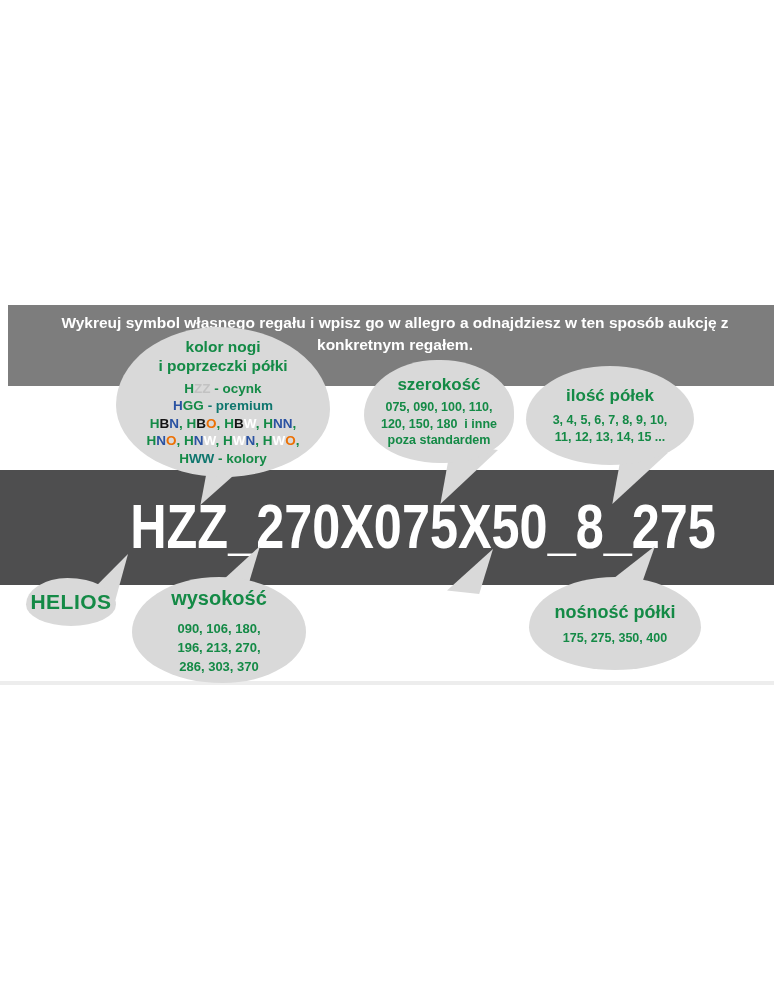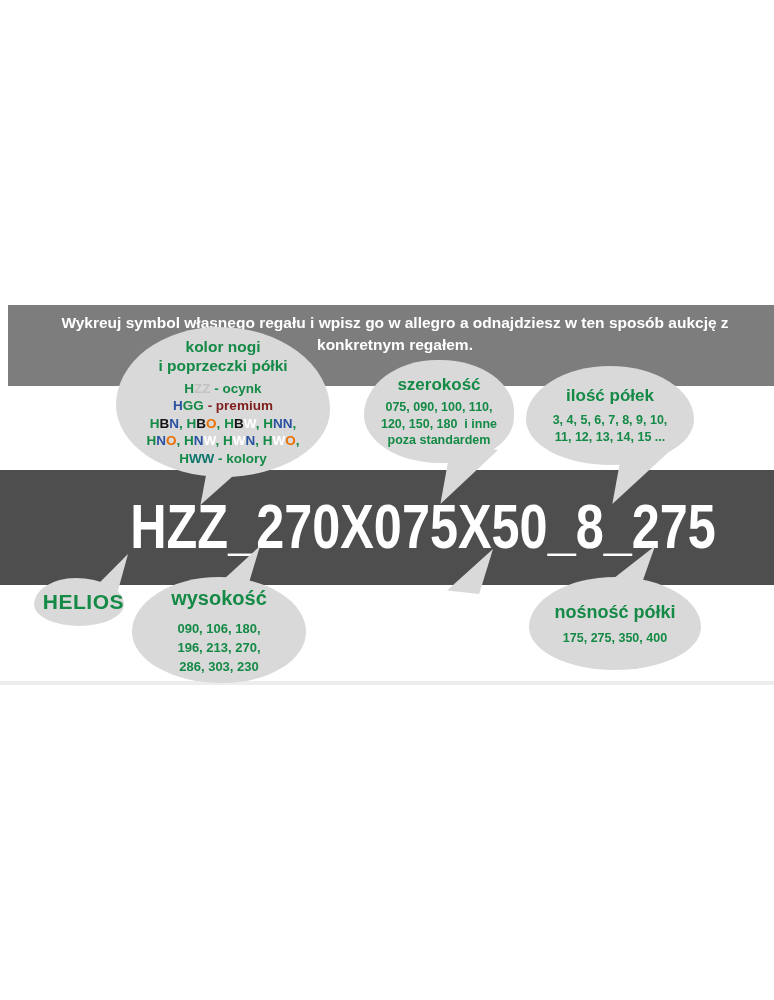--- a/index.html
+++ b/index.html
@@ -41,21 +41,21 @@
   .b-color .b-body{margin-top:5px;}
 
   .b-width{left:364px;top:360px;width:150px;height:103px;border-radius:50% 50% 48% 52%/55% 52% 46% 48%;}
   .b-width .b-title{font-size:17px;line-height:22px;margin-bottom:3px;}
   .b-width .b-line{font-size:12.5px;line-height:16.5px;}
 
   .b-shelves{left:526px;top:366px;width:168px;height:99px;border-radius:50% 50% 50% 50%/54% 54% 46% 46%;}
   .b-shelves .b-title{font-size:17px;line-height:22px;margin-bottom:5px;}
   .b-shelves .b-line{font-size:12.5px;line-height:17px;}
 
-  .b-helios{left:34px;top:578px;width:90px;height:48px;border-radius:46% 54% 50% 50%/55% 55% 45% 45%;align-items:flex-end;}
+  .b-helios{left:26px;top:578px;width:90px;height:48px;border-radius:46% 54% 50% 50%/55% 55% 45% 45%;}
   .b-helios .b-title{font-size:21px;letter-spacing:.5px;}
 
   .b-height{left:132px;top:577px;width:174px;height:106px;border-radius:50% 50% 48% 52%/52% 52% 48% 48%;}
   .b-height .b-title{font-size:20px;line-height:26px;margin-bottom:8px;}
   .b-height .b-line{font-size:13px;line-height:19px;}
 
   .b-depth{left:371px;top:581px;width:144px;height:100px;border-radius:50% 50% 50% 50%/53% 53% 47% 47%;}
   .b-depth .b-title{font-size:18px;line-height:23px;margin-bottom:3px;}
   .b-depth .b-line{font-size:12.5px;line-height:17px;}
 
@@ -92,21 +92,21 @@
   <div class="tail tail-up   t-helios"></div>
   <div class="tail tail-up   t-height"></div>
   <div class="tail tail-up   t-depth"></div>
   <div class="tail tail-up   t-load"></div>
 
   <div class="bubble b-color">
     <div class="b-title">kolor nogi</div>
     <div class="b-title">i poprzeczki półki</div>
     <div class="b-body">
       <div class="b-line"><span style="color: rgb(20, 138, 70);">H</span><span style="color: rgb(194, 194, 194);">ZZ</span><span style="color: rgb(20, 138, 70);"> - ocynk</span></div>
-      <div class="b-line"><span style="color: rgb(42, 82, 162);">H</span><span style="color: rgb(20, 138, 70);">GG</span><span style="color: #7f1d1d;"> - premium</span></div>
+      <div class="b-line"><span style="color: rgb(42, 82, 162);">H</span><span style="color: rgb(20, 138, 70);">GG</span><span style="color: #0f766e;"> - premium</span></div>
       <div class="b-line"><span style="color: rgb(20, 138, 70);">H</span><span style="color: rgb(20, 20, 20);">B</span><span style="color: rgb(42, 82, 162);">N</span><span style="color: rgb(20, 138, 70);">, </span><span style="color: rgb(20, 138, 70);">H</span><span style="color: rgb(20, 20, 20);">B</span><span style="color: rgb(236, 112, 4);">O</span><span style="color: rgb(20, 138, 70);">, </span><span style="color: rgb(20, 138, 70);">H</span><span style="color: rgb(20, 20, 20);">B</span><span style="color: rgb(255, 255, 255);">W</span><span style="color: rgb(20, 138, 70);">, </span><span style="color: rgb(20, 138, 70);">H</span><span style="color: rgb(42, 82, 162);">N</span><span style="color: rgb(42, 82, 162);">N</span><span style="color: rgb(20, 138, 70);">,</span></div>
       <div class="b-line"><span style="color: rgb(20, 138, 70);">H</span><span style="color: rgb(42, 82, 162);">N</span><span style="color: rgb(236, 112, 4);">O</span><span style="color: rgb(20, 138, 70);">, </span><span style="color: rgb(20, 138, 70);">H</span><span style="color: rgb(42, 82, 162);">N</span><span style="color: rgb(255, 255, 255);">W</span><span style="color: rgb(20, 138, 70);">, </span><span style="color: rgb(20, 138, 70);">H</span><span style="color: rgb(255, 255, 255);">W</span><span style="color: rgb(42, 82, 162);">N</span><span style="color: rgb(20, 138, 70);">, </span><span style="color: rgb(20, 138, 70);">H</span><span style="color: rgb(255, 255, 255);">W</span><span style="color: rgb(236, 112, 4);">O</span><span style="color: rgb(20, 138, 70);">,</span></div>
       <div class="b-line"><span style="color: rgb(20, 138, 70);">H</span><span style="color: #0f766e;">WW</span><span style="color: rgb(20, 138, 70);"> - kolory</span></div>
     </div>
   </div>
 
   <div class="bubble b-width">
     <div class="b-title">szerokość</div>
     <div class="b-line">075, 090, 100, 110,</div>
     <div class="b-line">120, 150, 180  i inne</div>
@@ -120,21 +120,21 @@
   </div>
 
   <div class="bubble b-helios">
     <div class="b-title">HELIOS</div>
   </div>
 
   <div class="bubble b-height">
     <div class="b-title">wysokość</div>
     <div class="b-line">090, 106, 180,</div>
     <div class="b-line">196, 213, 270,</div>
-    <div class="b-line">286, 303, 230</div>
+    <div class="b-line">286, 303, 370</div>
   </div>
 
 
   <div class="bubble b-load">
     <div class="b-title">nośność półki</div>
     <div class="b-line">175, 275, 350, 400</div>
   </div>
 
 </div>
 

